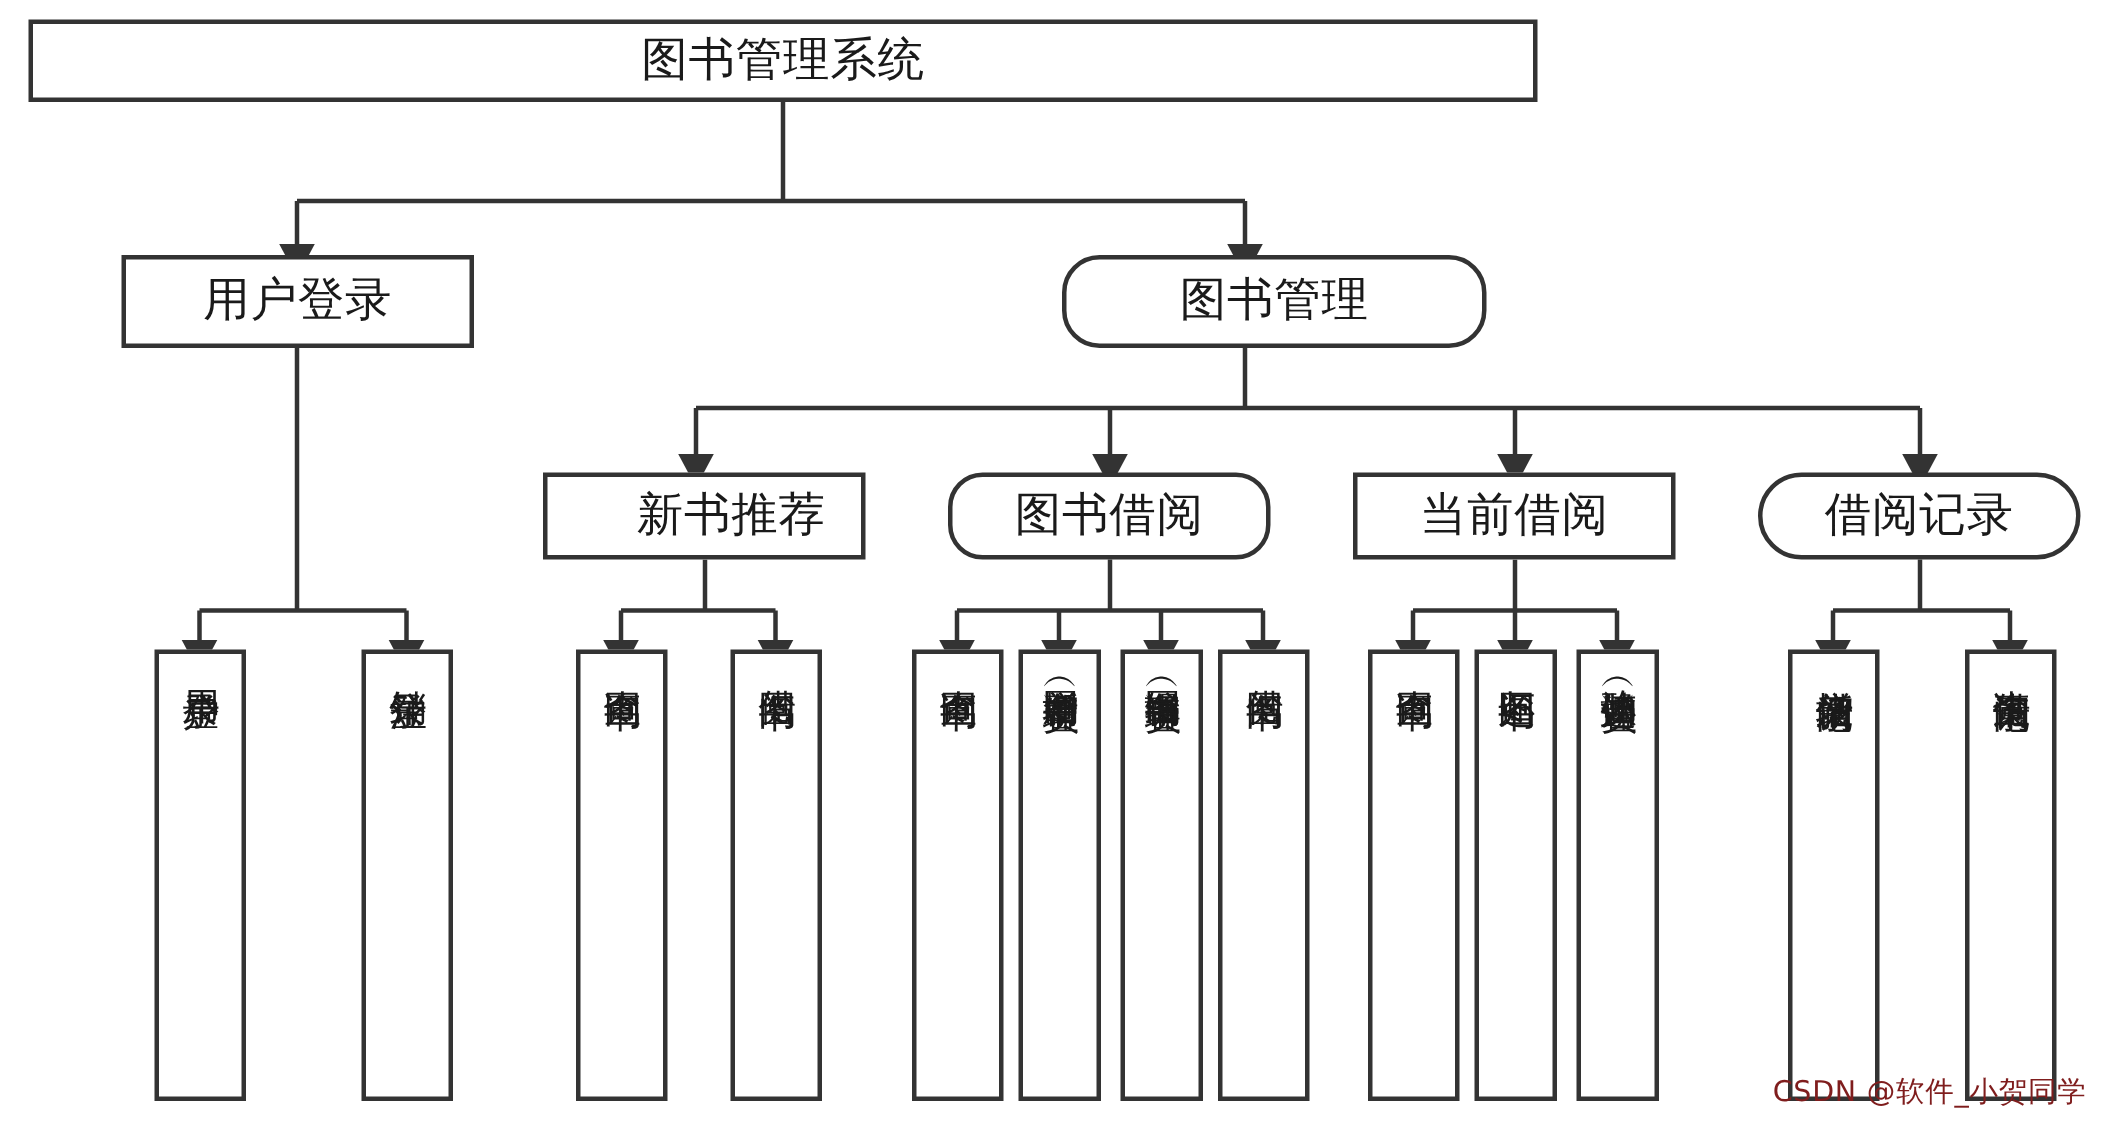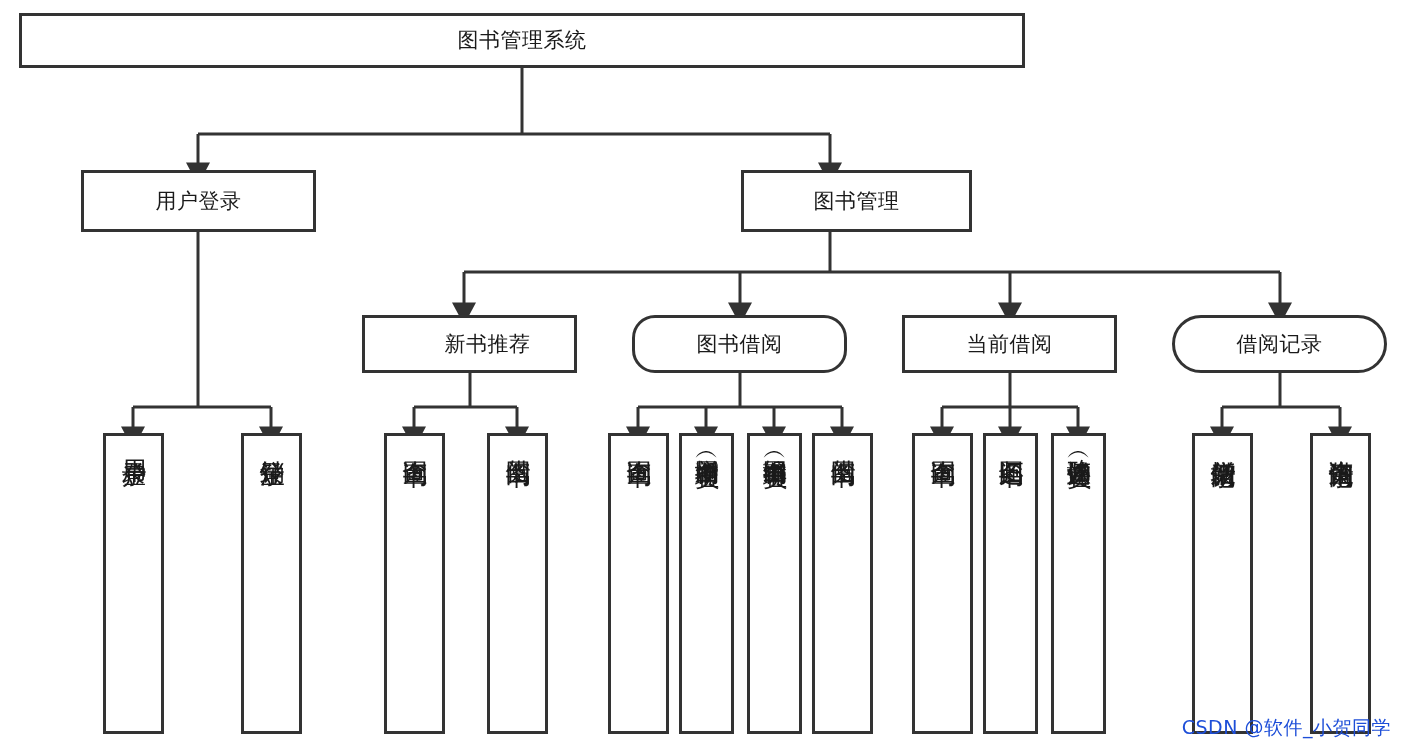--- a/index.html
+++ b/index.html
@@ -30,21 +30,21 @@
     position: absolute;
     box-sizing: border-box;
     border: 3px solid #333333;
     background: #ffffff;
     display: flex;
     align-items: center;
     justify-content: center;
     text-align: center;
   }
   .node .label {
-    font-size: 21px;
+    font-size: 31px;
     line-height: 1.15;
     color: #1a1a1a;
     letter-spacing: 0.5px;
     white-space: nowrap;
   }
   .node.leaf {
     align-items: flex-start;
     justify-content: center;
     padding-top: 4px;
   }
@@ -58,21 +58,21 @@
     max-height: 100%;
   }
   .node.leaf.tall-text .label {
     font-size: 24px;
   }
   #watermark {
     position: absolute;
     right: 14px;
     bottom: 6px;
     font-size: 19px;
-    color: #1d4ed8;
+    color: #7f1d1d;
     letter-spacing: 0.5px;
     white-space: nowrap;
   }
 </style>
 </head>
 <body>
 
 <div id="canvas">
 
   <svg id="edges" viewBox="0 0 1405 747" xmlns="http://www.w3.org/2000/svg">
@@ -125,21 +125,21 @@
     <path d="M1340,407 L1340,430" stroke="#333333" stroke-width="3" fill="none" marker-end="url(#arrow)"></path>
   </svg>
 
   <div class="node" style="left:19px; top:13px; width:1006px; height:55px;">
     <span class="label">图书管理系统</span>
   </div>
 
   <div class="node" style="left:81px; top:170px; width:235px; height:62px;">
     <span class="label">用户登录</span>
   </div>
-  <div class="node" style="left:741px; top:170px; width:231px; height:62px;">
+  <div class="node" style="left:708px; top:170px; width:283px; height:62px;border-radius:25px;">
     <span class="label">图书管理</span>
   </div>
 
   <div class="node" style="left:362px; top:315px; width:215px; height:58px;padding-left:36px;">
     <span class="label">新书推荐</span>
   </div>
   <div class="node" style="left:632px; top:315px; width:215px; height:58px;border-radius:23px;">
     <span class="label">图书借阅</span>
   </div>
   <div class="node" style="left:902px; top:315px; width:215px; height:58px;">

